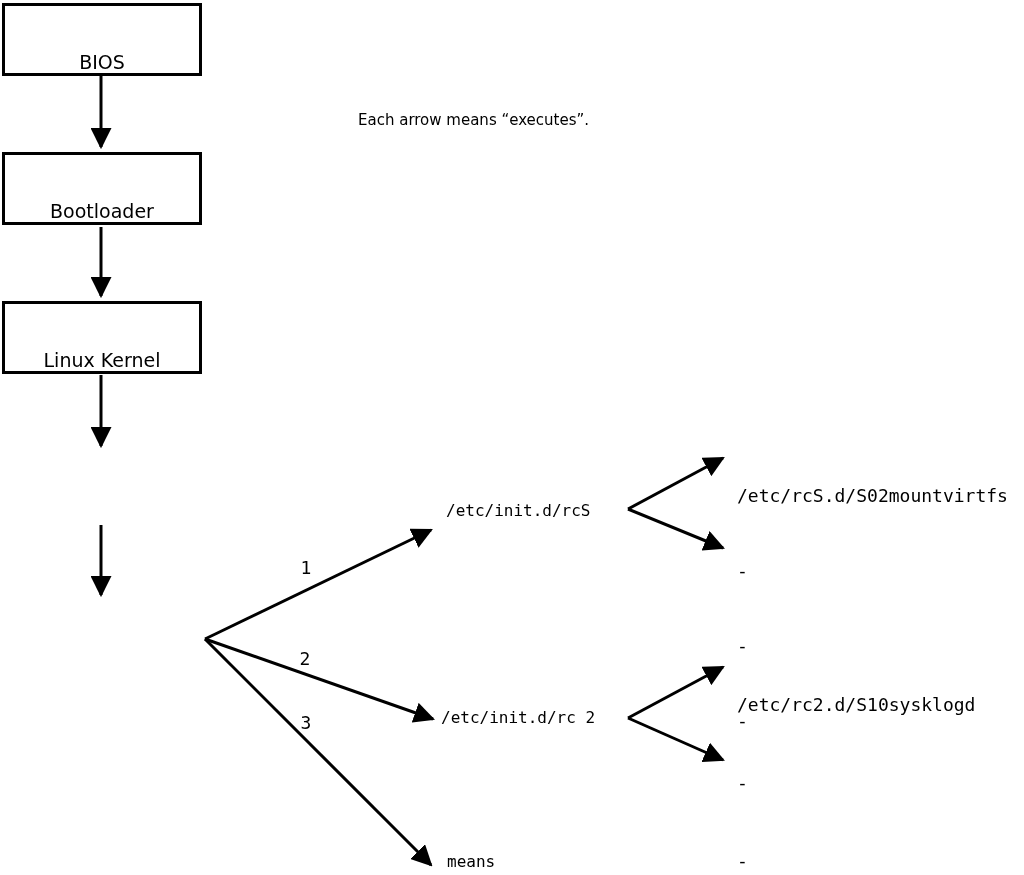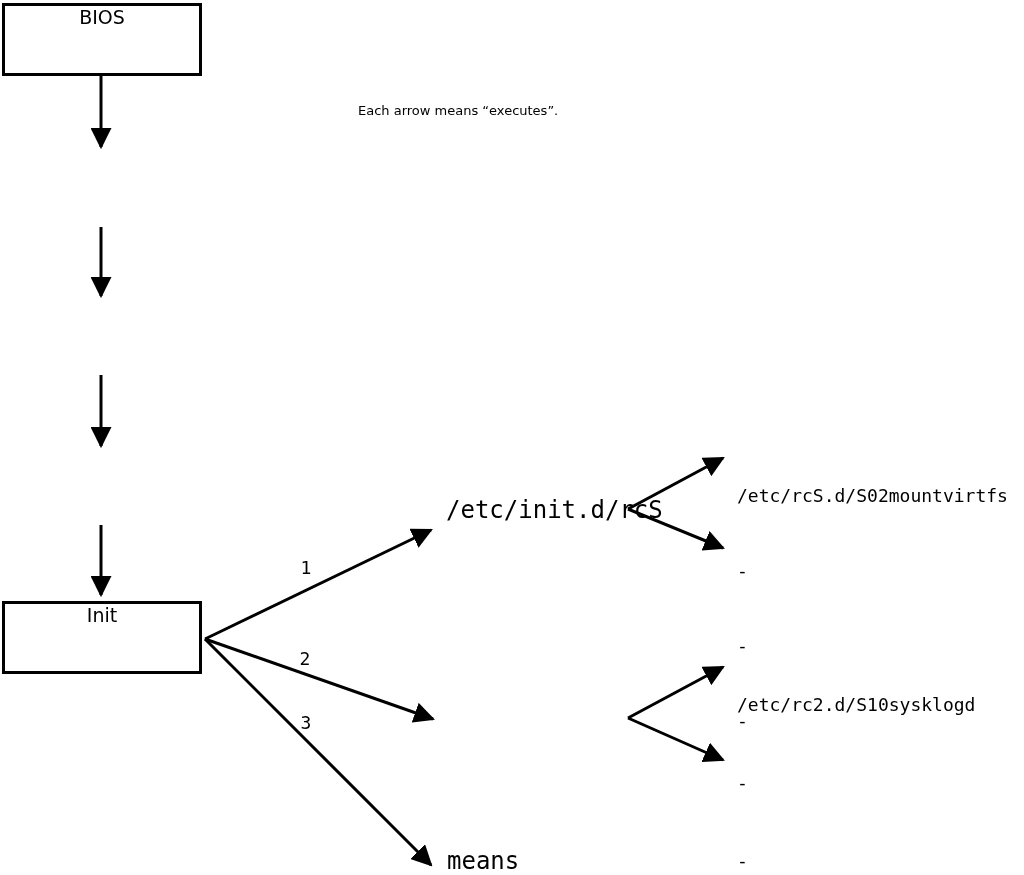--- a/index.html
+++ b/index.html
@@ -24,34 +24,35 @@
     height: 875px;
   }
   .flow-box {
     position: absolute;
     left: 2px;
     width: 194px;
     height: 67px;
     border: 3px solid #000000;
     background: #ffffff;
     display: flex;
-    align-items: flex-start;
+    align-items: flex-end;
     justify-content: center;
     font-size: 19px;
     z-index: 2;
   }
   .note {
     position: absolute;
-    font-size: 13px;
+    font-size: 15px;
     white-space: nowrap;
+    margin-top: 8px;
   }
   .mono-label {
     position: absolute;
     font-family: "DejaVu Sans Mono", "Liberation Mono", monospace;
-    font-size: 24px;
+    font-size: 16px;
     white-space: nowrap;
     transform: translateY(-50%);
     z-index: 2;
   }
   .branch-number {
     position: absolute;
     font-family: "DejaVu Sans Mono", "Liberation Mono", monospace;
     font-size: 18px;
     transform: translate(-50%, -50%);
     z-index: 2;
@@ -94,31 +95,35 @@
       <line x1="628" y1="509" x2="723" y2="548" marker-end="url(#arrow)"></line>
 
       <line x1="628" y1="718" x2="723" y2="667" marker-end="url(#arrow)"></line>
       <line x1="628" y1="718" x2="723" y2="760" marker-end="url(#arrow)"></line>
     </g>
   </svg>
 
   <div class="flow-box" style="top:3px">
     <span>BIOS</span>
   </div>
-  <div class="flow-box" style="top:601px">
-    <span>Init</span>
+  <div class="flow-box" style="top:152px">
+    <span>Bootloader</span>
+  </div>
+  <div class="flow-box" style="top:301px">
+    <span>Linux Kernel</span>
   </div>
 
   <div class="note" style="left:358px; top:103px">Each arrow means “executes”.</div>
 
   <div class="branch-number" style="left:306px; top:567px">1</div>
   <div class="branch-number" style="left:305px; top:658px">2</div>
   <div class="branch-number" style="left:306px; top:722px">3</div>
 
   <div class="mono-label" style="left:446px; top:510px">/etc/init.d/rcS</div>
+  <div class="mono-label" style="left:441px; top:717px">/etc/init.d/rc 2</div>
   <div class="mono-label" style="left:447px; top:861px">means</div>
 
   <div class="fork-column" style="left:737px; top:433px">
     <div>/etc/rcS.d/S02mountvirtfs</div>
     <div>-</div>
     <div>-</div>
     <div>-</div>
   </div>
 
   <div class="fork-column" style="left:737px; top:640px; line-height:26px">

